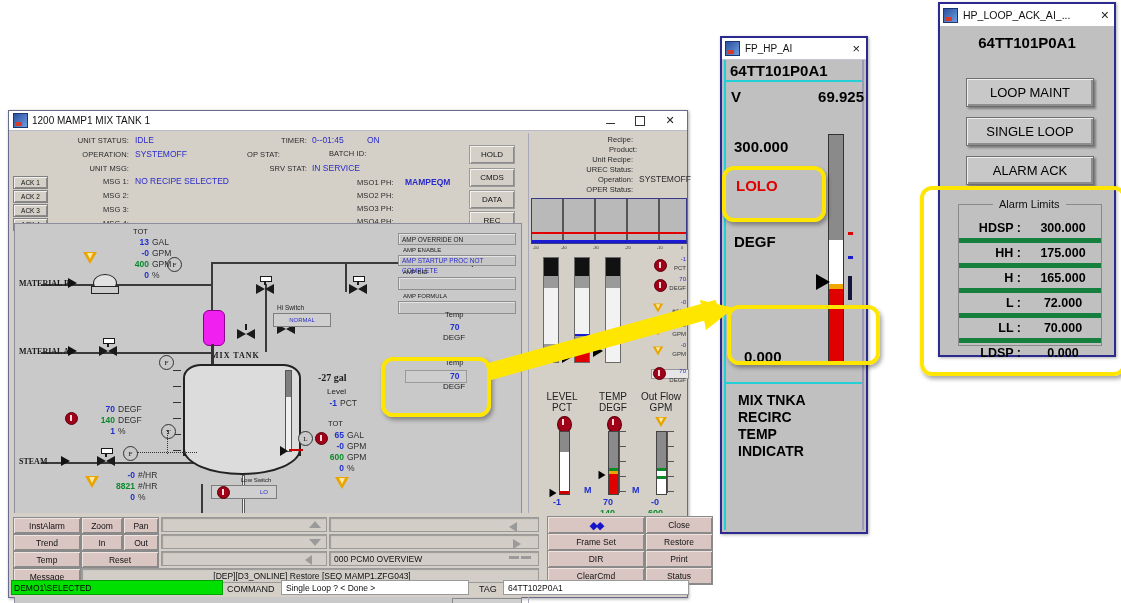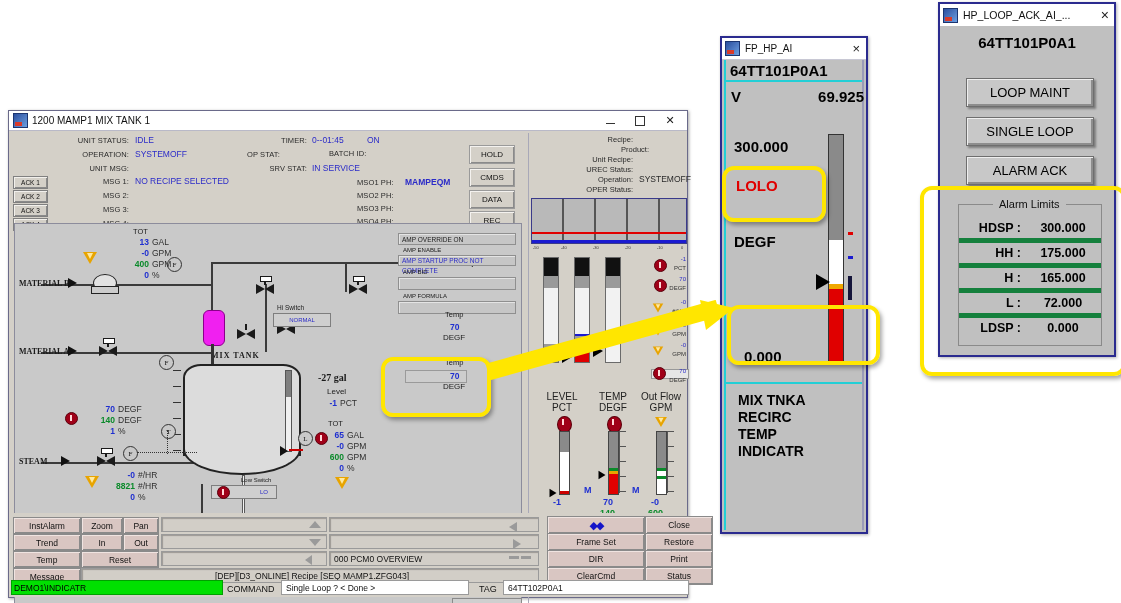--- a/index.html
+++ b/index.html
@@ -431,21 +431,21 @@
     <div class="abs" style="left:390px;top:146px;width:60px;height:11px;background:#cdcdcd;border:1px solid #9a9a9a;"></div>
     <div class="abs n-blue" style="left:435px;top:147px;">70</div>
     <div class="abs mtxt" style="left:428px;top:158px;font-size:8px;">DEGF</div>
 
     <div class="abs" style="left:437px;top:374px;width:68px;height:11px;border:1px solid #8a8a8a;background:#cfcfcf;
          font-size:5.5px;color:#2b2bc8;display:flex;align-items:center;justify-content:center;">10-MAY-21 10:40:09</div>
   </div>
 
   <div id="rpanel">
     <div class="abs rlbl" style="left:0px;top:2px;width:104px;">Recipe:</div>
-    <div class="abs rlbl" style="left:16px;top:12px;width:104px;">Product:</div>
+    <div class="abs rlbl" style="left:4px;top:12px;width:104px;">Product:</div>
     <div class="abs rlbl" style="left:0px;top:22px;width:104px;">Unit Recipe:</div>
     <div class="abs rlbl" style="left:0px;top:32px;width:104px;">UREC Status:</div>
     <div class="abs rlbl" style="left:0px;top:42px;width:104px;">Operation:</div>
     <div class="abs" style="left:110px;top:41px;font-size:8.5px;color:#2a2a2a;">SYSTEMOFF</div>
     <div class="abs rlbl" style="left:0px;top:52px;width:104px;">OPER Status:</div>
 
     <div class="abs" style="left:2px;top:65px;width:156px;height:46px;background:#b9b9b9;border:1px solid #3a3a8a;box-sizing:border-box;">
       <div style="position:absolute;left:30px;top:0;width:1.5px;height:100%;background:#555;"></div>
       <div style="position:absolute;left:62px;top:0;width:1.5px;height:100%;background:#555;"></div>
       <div style="position:absolute;left:94px;top:0;width:1.5px;height:100%;background:#555;"></div>
@@ -591,34 +591,34 @@
     <div class="tfield" style="left:320px;top:4px;width:210px;height:15px;"></div>
     <div class="abs" style="left:500px;top:9px;width:0;height:0;border-top:5px solid transparent;border-bottom:5px solid transparent;border-right:8px solid #9a9a9a;"></div>
     <div class="tfield" style="left:320px;top:21px;width:210px;height:15px;"></div>
     <div class="abs" style="left:504px;top:26px;width:0;height:0;border-top:5px solid transparent;border-bottom:5px solid transparent;border-left:8px solid #9a9a9a;"></div>
     <div class="tfield" style="left:320px;top:38px;width:210px;height:15px;">000 PCM0 OVERVIEW</div>
     <div class="abs" style="left:500px;top:43px;width:10px;height:3px;background:#9a9a9a;"></div>
     <div class="abs" style="left:512px;top:43px;width:10px;height:3px;background:#9a9a9a;"></div>
 
     <div class="tbtn" style="left:4px;top:55px;width:66px;height:15px;background:#d9c6c2;">Message</div>
     <div class="tfield" style="left:72px;top:55px;width:458px;height:15px;justify-content:center;">
-      <span style="width:100%;text-align:center;">[DEP][D3_ONLINE] Recipe [SEQ MAMP1.ZFG043]</span>
+      <span style="width:100%;text-align:center;">[DEP][D3_ONLINE] Restore [SEQ MAMP1.ZFG043]</span>
     </div>
 
     <div class="tbtn" style="left:538px;top:3px;width:96px;height:16px;color:#1414c8;font-size:11px;letter-spacing:-2px;">◆◆</div>
     <div class="tbtn" style="left:538px;top:20px;width:96px;height:16px;">Frame Set</div>
     <div class="tbtn" style="left:538px;top:37px;width:96px;height:16px;">DIR</div>
     <div class="tbtn" style="left:538px;top:54px;width:96px;height:16px;">ClearCmd</div>
 
     <div class="tbtn" style="left:636px;top:3px;width:66px;height:16px;">Close</div>
     <div class="tbtn" style="left:636px;top:20px;width:66px;height:16px;">Restore</div>
     <div class="tbtn" style="left:636px;top:37px;width:66px;height:16px;">Print</div>
     <div class="tbtn" style="left:636px;top:54px;width:66px;height:16px;">Status</div>
 
-    <div id="userbar">DEMO1\INDICATR</div>
+    <div id="userbar">DEMO1\SELECTED</div>
     <div class="abs" style="left:218px;bottom:3px;font-size:9px;color:#111;">COMMAND</div>
     <div class="tfield" style="left:272px;bottom:2px;width:188px;height:15px;background:#fff;box-shadow:none;">Single Loop ? &lt; Done &gt;</div>
     <div class="abs" style="left:470px;bottom:3px;font-size:9px;color:#111;">TAG</div>
     <div class="tfield" style="left:494px;bottom:2px;width:186px;height:15px;background:#fff;box-shadow:none;">64TT102P0A1</div>
   </div>
 </div>
 
 <div id="fp-window" class="abs">
   <div id="fp-titlebar">
     <span class="tb-icon"></span>
@@ -677,20 +677,24 @@
         <span class="v">175.000</span>
       </div>
       <div class="al-row">
         <span class="k">H :</span>
         <span class="v">165.000</span>
       </div>
       <div class="al-row">
         <span class="k">L :</span>
         <span class="v">72.000</span>
       </div>
+      <div class="al-row">
+        <span class="k">LL :</span>
+        <span class="v">70.000</span>
+      </div>
       <div class="al-row" style="border-bottom:none;">
         <span class="k">LDSP :</span>
         <span class="v">0.000</span>
       </div>
     </div>
   </div>
 </div>
 
 <div class="hl" style="left:381px;top:357px;width:102px;height:52px;"></div>
 <div class="hl" style="left:722px;top:166px;width:96px;height:48px;"></div>

